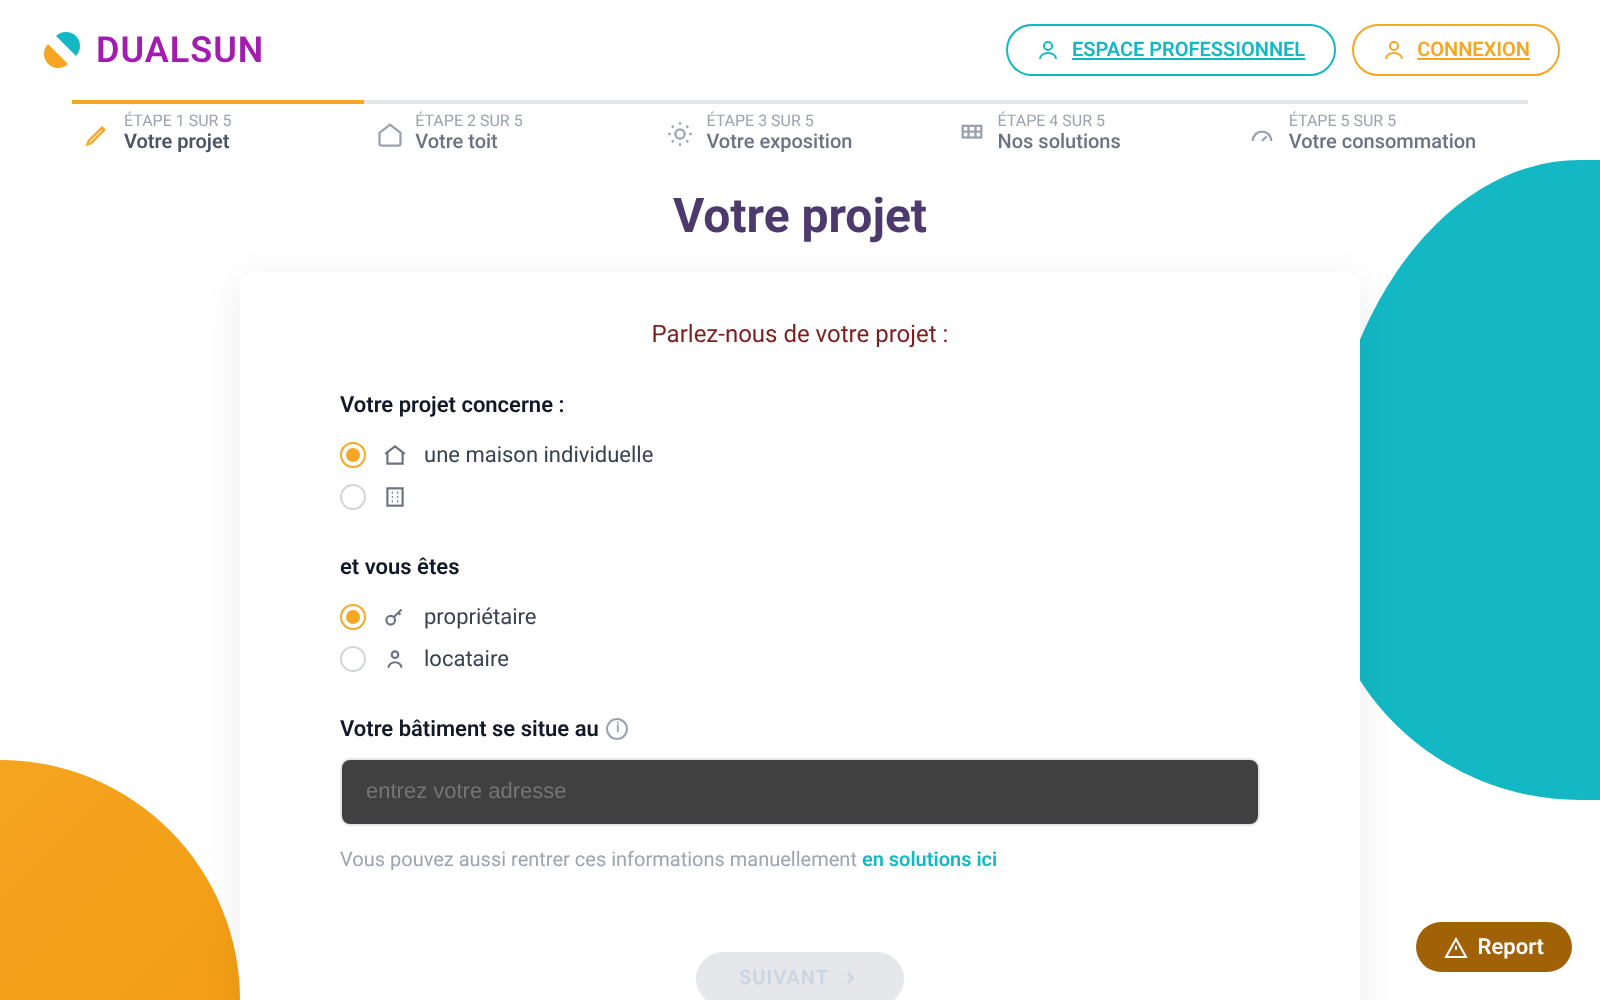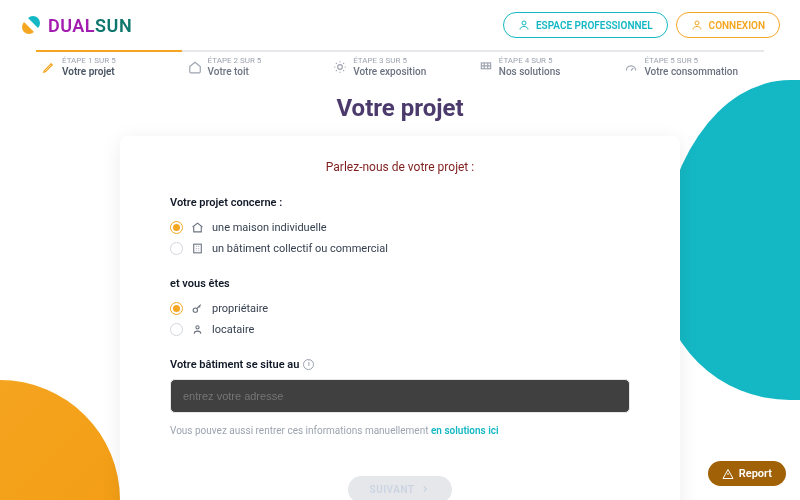--- a/index.html
+++ b/index.html
@@ -70,35 +70,36 @@
     right: 2px;
     clip-path: polygon(0 0, 100% 0, 100% 100%);
   }
   .logo-icon::after {
     background: #f5a623;
     bottom: 2px;
     left: 2px;
     clip-path: polygon(0 0, 0 100%, 100% 100%);
   }
   .logo-dual { color: #a21caf; }
-  .logo-sun { color: #0f766e; }
+  .logo-sun { color: #a21caf; }
   .header-buttons {
     display: flex;
     gap: 8px;
   }
   .btn-outline {
     display: flex;
     align-items: center;
     gap: 6px;
     padding: 6px 14px;
     border-radius: 18px;
     font-size: 10px;
     font-weight: 600;
     background: #fff;
     cursor: pointer;
+    text-decoration: underline;
   }
   .btn-pro {
     color: #14b8c4;
     border: 1.5px solid #14b8c4;
   }
   .btn-login {
     color: #f5a623;
     border: 1.5px solid #f5a623;
   }
   .btn-icon { width: 12px; height: 12px; display: inline-flex; }
@@ -377,21 +378,20 @@
         <span>une maison individuelle</span>
       </div>
       <div class="radio-row">
         <span class="radio"></span>
         <span class="radio-icon">
           <svg viewBox="0 0 24 24" fill="none" stroke="currentColor" stroke-width="2">
               <rect x="5" y="4" width="14" height="16"></rect>
               <path d="M9 8h1M14 8h1M9 12h1M14 12h1M9 16h1M14 16h1"></path>
             </svg>
         </span>
-        <span>un bâtiment collectif ou commercial</span>
       </div>
     </div>
 
     <div class="form-group">
       <div class="form-label">et vous êtes</div>
       <div class="radio-row">
         <span class="radio checked"></span>
         <span class="radio-icon">
           <svg viewBox="0 0 24 24" fill="none" stroke="currentColor" stroke-width="2">
               <circle cx="8" cy="15" r="4"></circle>

